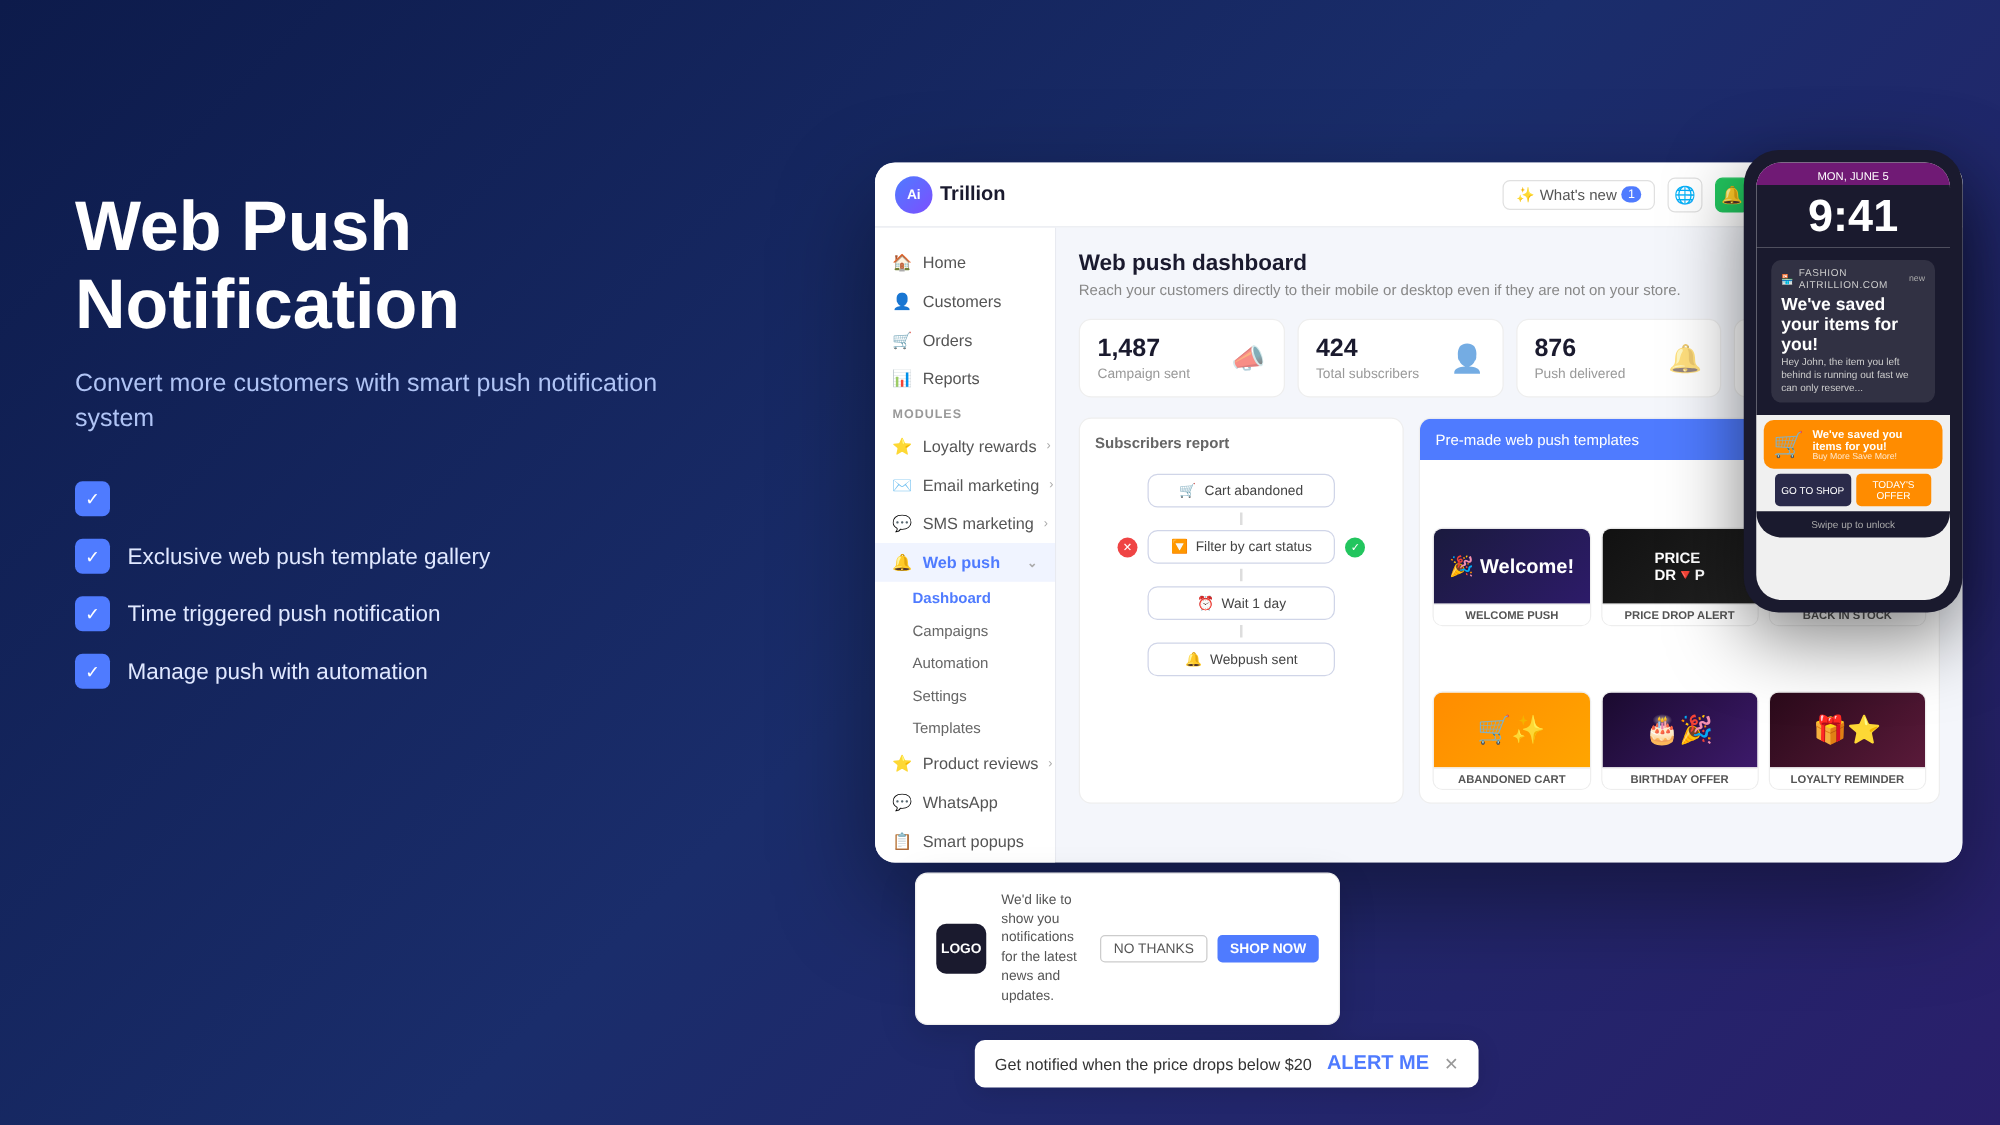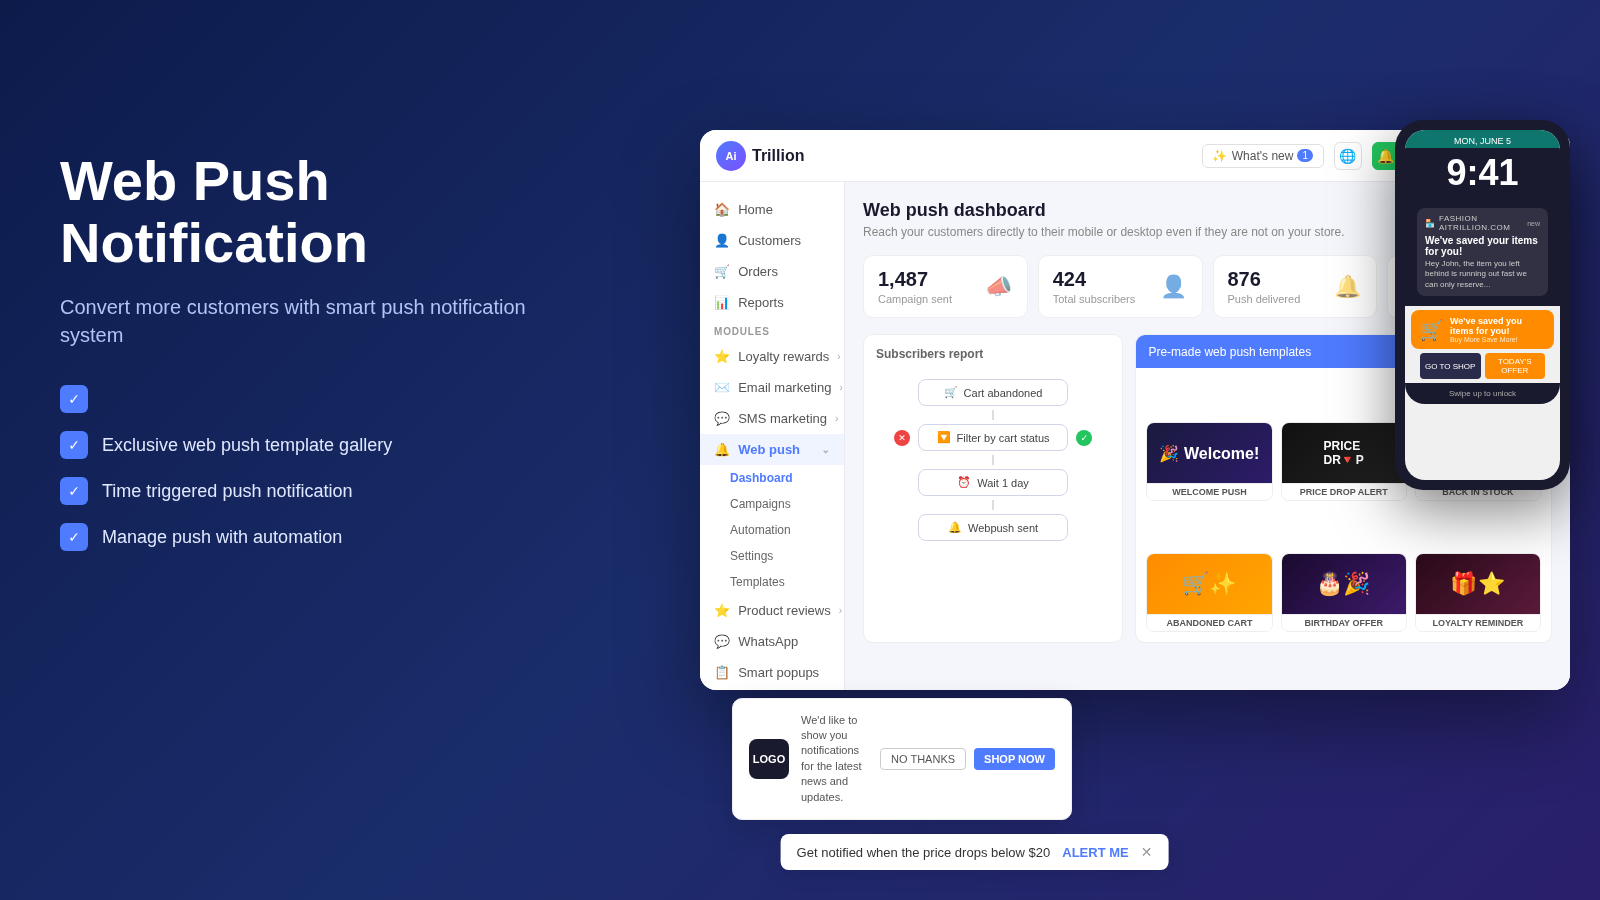--- a/index.html
+++ b/index.html
@@ -434,21 +434,21 @@
       gap: 12px;
       z-index: 10;
     }
     .alert-text {
       font-size: 13px;
       color: #333;
     }
     .alert-me-btn {
       color: #4f7bff;
       font-weight: 700;
-      font-size: 13px;
+      font-size: 16px;
       cursor: pointer;
       background: none;
       border: none;
     }
     .alert-close {
       color: #999;
       cursor: pointer;
       font-size: 14px;
       background: none;
       border: none;
@@ -466,21 +466,21 @@
       box-shadow: 0 20px 60px rgba(0,0,0,0.5);
       z-index: 5;
     }
     .phone-screen {
       background: #f0f0f0;
       border-radius: 20px;
       overflow: hidden;
       height: 350px;
     }
     .phone-status {
-      background: #0f766e;
+      background: #701a75;
       color: white;
       text-align: center;
       padding: 6px 0 2px;
       font-size: 9px;
     }
     .phone-time {
       background: #1a1a2e;
       color: white;
       text-align: center;
       font-size: 36px;
@@ -504,21 +504,21 @@
       color: #ccc;
       text-transform: uppercase;
       letter-spacing: 0.5px;
     }
     .phone-notif-new {
       font-size: 7px;
       color: #aaa;
       margin-left: auto;
     }
     .phone-notif-text {
-      font-size: 10px;
+      font-size: 14px;
       color: white;
       font-weight: 600;
       margin-bottom: 2px;
     }
     .phone-notif-sub {
       font-size: 8px;
       color: #ccc;
       line-height: 1.3;
     }
     .phone-cart-notif {

